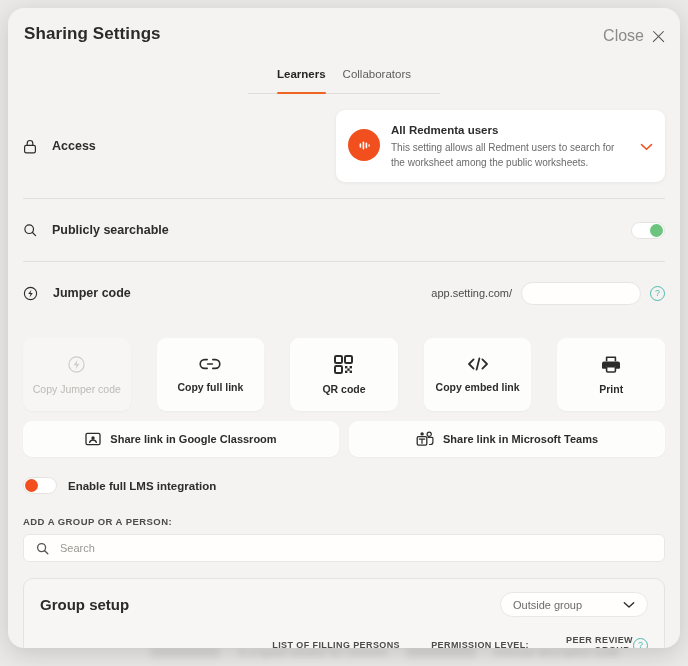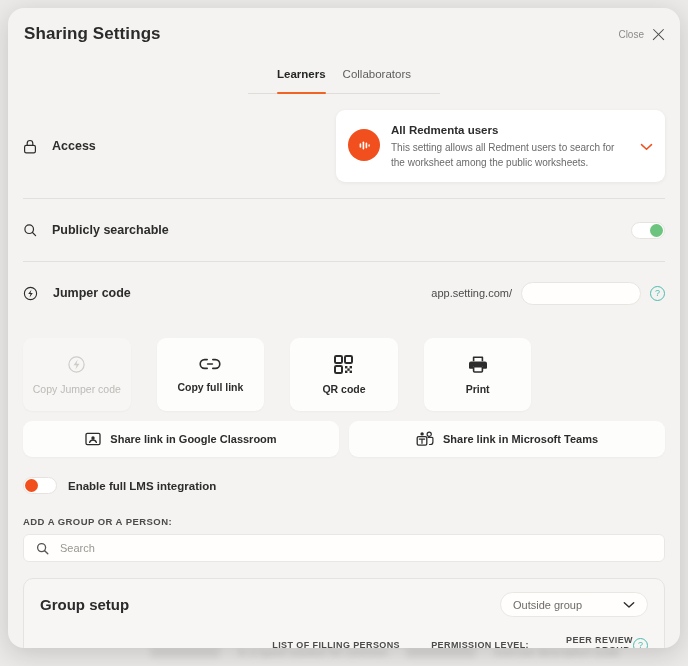--- a/index.html
+++ b/index.html
@@ -75,21 +75,21 @@
   .close-wrap {
     position: absolute;
     right: 14px;
     top: 19px;
     display: flex;
     align-items: center;
     gap: 7px;
     cursor: pointer;
   }
   .close-label {
-    font-size: 10px;
+    font-size: 16px;
     color: #8a8a8a;
   }
   .close-x {
     width: 15px;
     height: 15px;
     position: relative;
   }
   .close-x::before, .close-x::after {
     content: "";
     position: absolute;
@@ -548,20 +548,30 @@
             <rect x="11" y="11" width="2.4" height="2.4" fill="#2c2c2c"></rect>
             <rect x="15.6" y="11" width="2.4" height="2.4" fill="#2c2c2c"></rect>
             <rect x="13.3" y="13.4" width="2.4" height="2.4" fill="#2c2c2c"></rect>
             <rect x="11" y="15.6" width="2.4" height="2.4" fill="#2c2c2c"></rect>
             <rect x="15.6" y="15.6" width="2.4" height="2.4" fill="#2c2c2c"></rect>
           </svg>
         </span>
         <span class="label">QR code</span>
       </div>
 
+      <div class="action-card">
+        <span class="icon">
+          <svg width="24" height="16" viewBox="0 0 24 16" fill="none">
+            <path d="M7.6 3.4 3 8l4.6 4.6" stroke="#2c2c2c" stroke-width="1.8" stroke-linecap="round" stroke-linejoin="round"></path>
+            <path d="M16.4 3.4 21 8l-4.6 4.6" stroke="#2c2c2c" stroke-width="1.8" stroke-linecap="round" stroke-linejoin="round"></path>
+            <path d="M13.4 2.4 10.6 13.6" stroke="#2c2c2c" stroke-width="1.8" stroke-linecap="round"></path>
+          </svg>
+        </span>
+        <span class="label">Copy embed link</span>
+      </div>
 
       <div class="action-card">
         <span class="icon">
           <svg width="20" height="19" viewBox="0 0 20 19" fill="none">
             <path d="M5.6 6.2V2.2h8.8v4" stroke="#2c2c2c" stroke-width="1.6" stroke-linejoin="round"></path>
             <path d="M3 6.6h14a2 2 0 0 1 2 2v4.2a1 1 0 0 1-1 1h-3v-2.2H5v2.2H2a1 1 0 0 1-1-1V8.6a2 2 0 0 1 2-2z" fill="#2c2c2c"></path>
             <rect x="5.6" y="11.6" width="8.8" height="5.4" rx="1" stroke="#2c2c2c" stroke-width="1.6" fill="#fdfdfc"></rect>
           </svg>
         </span>
         <span class="label">Print</span>

